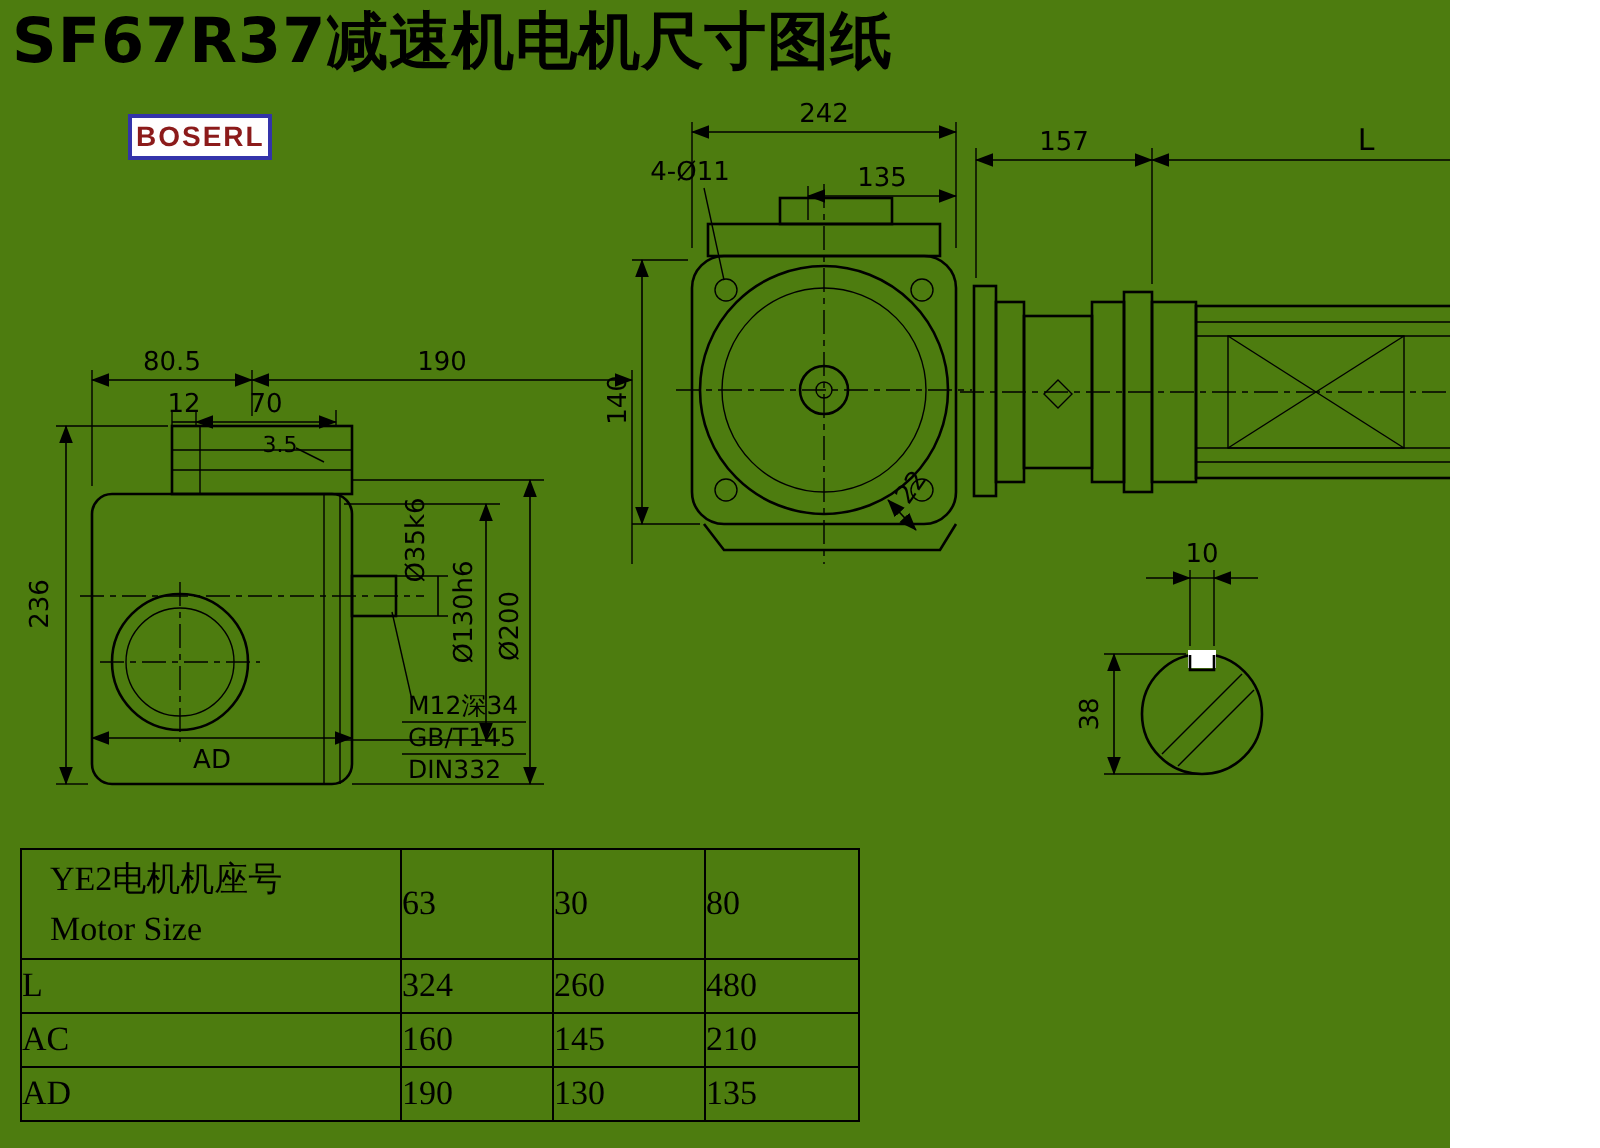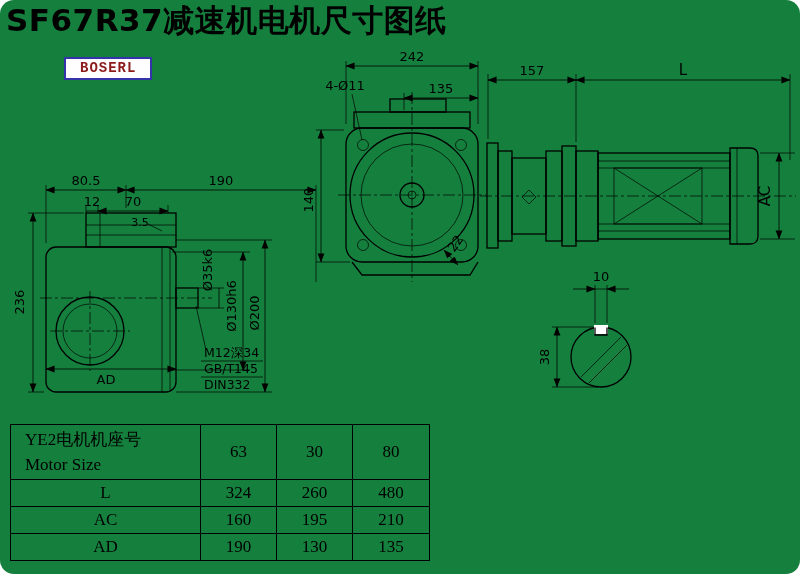--- a/index.html
+++ b/index.html
@@ -1,31 +1,31 @@
 <!DOCTYPE html>
 <html><head>
 <meta charset="utf-8">
 <style>
   html,body{margin:0;padding:0;background:#fff;}
-  .page{position:relative;width:800px;height:574px;background:#15803d;font-family:"DejaVu Sans",sans-serif;overflow:hidden;color:#000;border-radius:14px;}
+  .page{position:relative;width:725px;height:574px;background:#4d7c0f;font-family:"DejaVu Sans",sans-serif;overflow:hidden;color:#000;}
   .title{position:absolute;left:6px;top:0;font-size:31px;font-weight:bold;white-space:nowrap;letter-spacing:.5px;}
-  .logo{position:absolute;left:64px;top:57px;border:2px solid #3333aa;background:#fefefe;padding:1px 14px 2px;
-        font-family:Liberation Mono, monospace;font-weight:bold;font-size:14px;color:#8b1a1a;letter-spacing:1px;}
+  .logo{position:absolute;left:64px;top:57px;border:2px solid #3333aa;background:#fefefe;padding:1px 2px 2px;
+        font-family:Liberation Sans, sans-serif;font-weight:bold;font-size:14px;color:#8b1a1a;letter-spacing:1px;}
   svg.draw{position:absolute;left:0;top:0;}
   svg.draw .ln{stroke:#000;stroke-width:1.3;fill:none;}
   svg.draw .tn{stroke:#000;stroke-width:.7;fill:none;}
   svg.draw .dim{stroke:#000;stroke-width:.8;fill:none;}
   svg.draw .cl{stroke:#000;stroke-width:.7;fill:none;stroke-dasharray:12 3 3 3;}
   svg.draw text{font-family:"DejaVu Sans",sans-serif;font-size:13px;fill:#000;}
   svg.draw text.sm{font-size:11px;}
   svg.draw text.nt{font-size:12.5px;}
   svg.draw text.lg{font-size:15px;}
   .size-table{position:absolute;left:10px;top:424px;border-collapse:collapse;table-layout:fixed;
               font-family:Liberation Serif, serif;font-size:17px;}
-  .size-table td,.size-table th{border:1px solid #000;text-align:center;vertical-align:middle;padding:0;height:26px;}
+  .size-table td,.size-table th{border:1px solid #000;text-align:left;vertical-align:middle;padding:0;height:26px;}
   .size-table th{font-weight:normal;text-align:left;padding-left:14px;height:54px;}
   .size-table th div{line-height:25px;}
 </style>
 </head>
 <body>
 
 <div class="page">
 
   <div class="title">SF67R37减速机电机尺寸图纸</div>
 
@@ -227,21 +227,21 @@
     </tr>
     <tr>
       <td>L</td>
       <td>324</td>
       <td>260</td>
       <td>480</td>
     </tr>
     <tr>
       <td>AC</td>
       <td>160</td>
-      <td>195</td>
+      <td>145</td>
       <td>210</td>
     </tr>
     <tr>
       <td>AD</td>
       <td>190</td>
       <td>130</td>
       <td>135</td>
     </tr>
   </tbody>
     </table>

